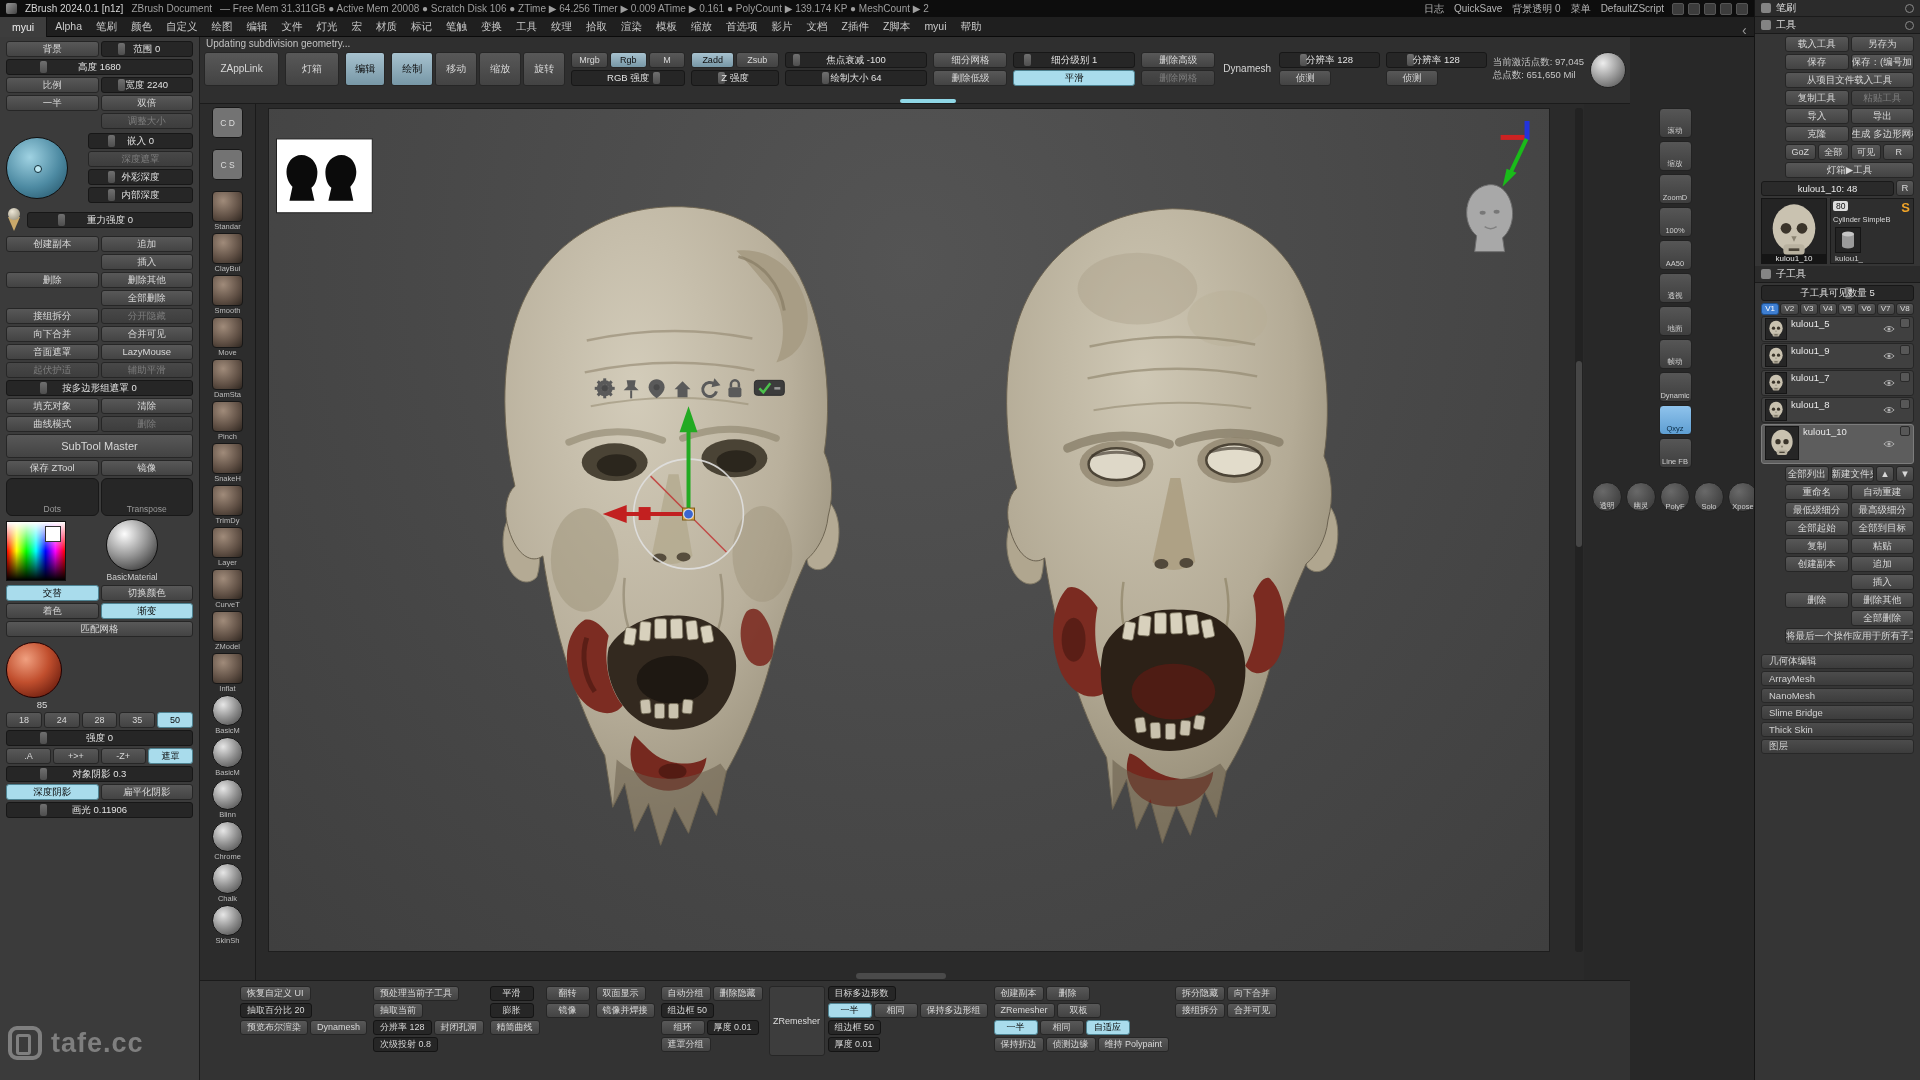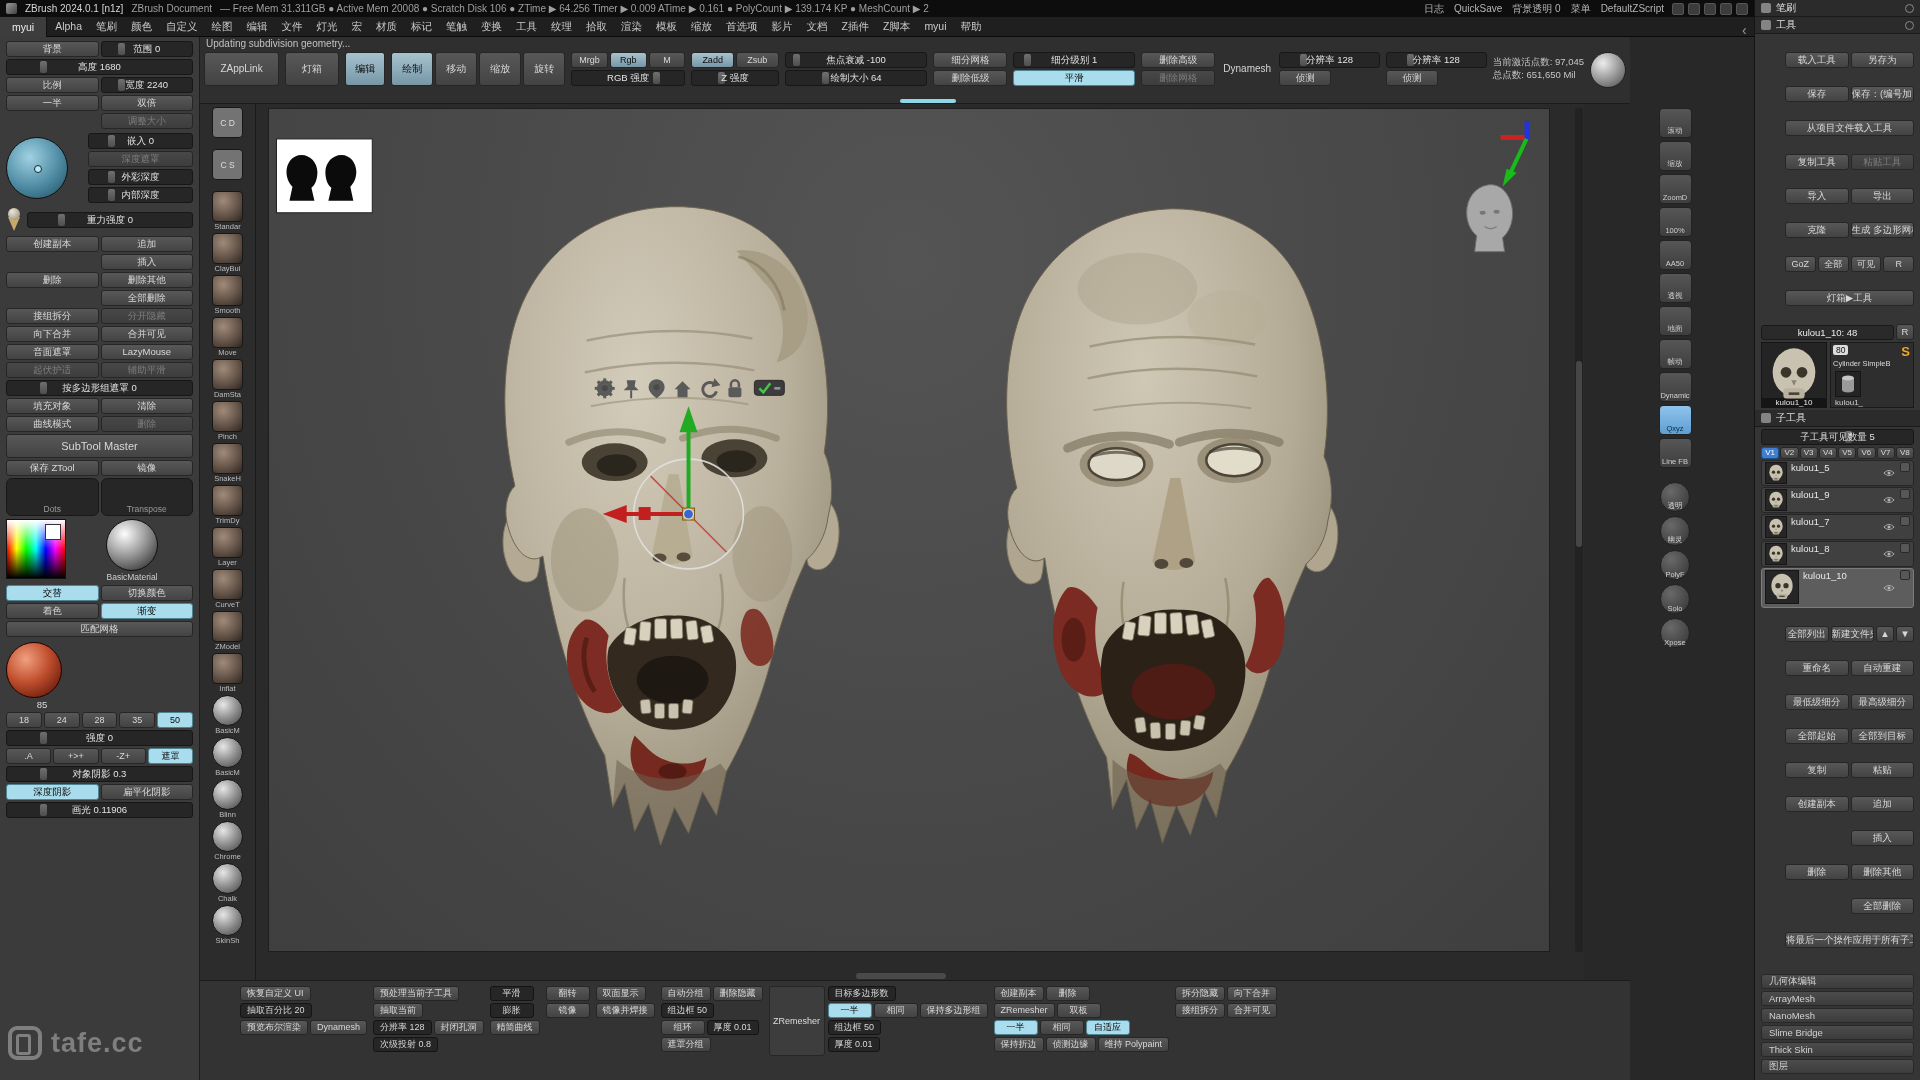--- a/index.html
+++ b/index.html
@@ -39,21 +39,21 @@
 #lp-bluesphere{width:62px;height:62px;border-radius:50%;background:radial-gradient(circle at 38% 32%,#9fd2e2,#4d8aa2 55%,#1d4a5e);border:1px solid #111;position:relative;flex:none;align-self:center;}
 #lp-bluesphere::after{content:"";position:absolute;left:50%;top:50%;width:6px;height:6px;margin:-3px;border:1px solid #0c2833;border-radius:50%;background:#bfe8f2;}
 #lp-sphere-rows{flex:1;display:flex;flex-direction:column;justify-content:center;}
 #lp-sphere-rows .lrow{margin:1px 0;}
 #lp-gravity{display:flex;gap:5px;margin:4px 6px;align-items:center;}
 .cone{width:16px;height:24px;position:relative;flex:none;}
 .cone::before{content:"";position:absolute;left:2px;top:0;width:12px;height:12px;border-radius:50%;background:radial-gradient(circle at 35% 30%,#ece6d6,#8d8672);z-index:2;}
 .cone::after{content:"";position:absolute;left:8px;top:9px;border-left:6px solid transparent;border-right:6px solid transparent;border-top:14px solid #c9a86a;transform:translateX(-50%);}
 .pthumb{height:38px;background:#262626;border:1px solid #181818;position:relative;border-radius:6px;}
 .pth-l{position:absolute;left:0;right:0;bottom:1px;text-align:center;font-size:8.5px;color:#9a9a9a;}
-#lp-pickers{display:flex;gap:5px;margin:3px 6px;}
+#lp-pickers{display:flex;gap:5px;margin:3px 6px;align-items:center;}
 #colorpicker{width:60px;height:60px;border:1px solid #111;background:linear-gradient(to bottom,rgba(255,255,255,1),rgba(255,255,255,0) 50%,rgba(0,0,0,0) 50%,rgba(0,0,0,1)),linear-gradient(to right,#f00,#ff0,#0f0,#0ff,#00f,#f0f,#f00);position:relative;flex:none;}
 #colorpicker::after{content:"";position:absolute;right:4px;top:4px;width:14px;height:14px;background:#fff;border:1px solid #333;}
 #matwrap{flex:1;display:flex;flex-direction:column;align-items:center;}
 #matsphere{width:52px;height:52px;border-radius:50%;background:radial-gradient(circle at 35% 28%,#fdfdfd,#9a9a9a 45%,#3c3c3c 85%);border:1px solid #111;}
 #matlabel{font-size:8.5px;color:#cfcfcf;margin-top:1px;}
 #lp-redsphere{display:flex;flex-direction:column;margin:5px 6px 2px;width:72px;}
 #redsphere{width:56px;height:56px;border-radius:50%;background:radial-gradient(circle at 35% 30%,#f0a080,#c14f2e 45%,#5f160a 90%);border:1px solid #200;}
 #redval{font-size:9.5px;color:#ddd;align-self:center;margin-top:1px;}
 
 #topbar{left:200px;top:37px;width:1430px;height:67px;background:#2f2f2f;border-bottom:1px solid #1b1b1b;}
@@ -87,21 +87,21 @@
 #rightshelf{left:1656px;top:104px;width:38px;height:876px;display:flex;flex-direction:column;align-items:center;gap:3px;padding-top:4px;}
 .shelf{width:33px;height:30px;background:linear-gradient(#565656,#3e3e3e);border:1px solid #222;border-radius:4px;font-size:7.5px;color:#d0d0d0;display:flex;align-items:flex-end;justify-content:center;padding-bottom:1px;cursor:pointer;}
 .shelf.on{background:linear-gradient(#8fc3ec,#5e9ed2);color:#092a44;}
 .shelfr{width:30px;height:30px;border-radius:50%;background:radial-gradient(circle at 35% 30%,#696969,#333);border:1px solid #222;font-size:7.5px;color:#d0d0d0;display:flex;align-items:flex-end;justify-content:center;cursor:pointer;}
 
 #righttray{left:1754px;top:0;width:166px;height:1080px;background:#353535;border-left:1px solid #141414;overflow:hidden;font-size:9.5px;}
 #tray-collapse{position:absolute;left:1742px;top:22px;color:#9a9a9a;font-size:14px;}
 .pal{height:17px;display:flex;align-items:center;gap:5px;padding:0 6px;background:#2b2b2b;border-bottom:1px solid #1a1a1a;color:#e0e0e0;font-size:10px;}
 .pal .pic{width:10px;height:10px;background:#848484;border-radius:2px;flex:none;}
 .pal .pin{margin-left:auto;width:9px;height:9px;border:1px solid #8a8a8a;border-radius:50%;flex:none;}
-#righttray .lrow{margin:18px 6px;padding-left:24px;}
+#righttray .lrow{margin:2px 6px;padding-left:24px;}
 #active-tool{display:flex;align-items:center;margin:2px 6px;gap:2px;}
 #active-tool .at{flex:1;height:15px;background:#2a2a2a;border:1px solid #191919;color:#eaeaea;font-size:9.5px;text-align:center;line-height:13px;border-radius:3px;}
 #active-tool .btn{width:18px;}
 #tool-thumbs{display:flex;gap:3px;margin:2px 6px;}
 #tt-main{width:66px;height:66px;background:#242424;border:1px solid #151515;position:relative;flex:none;}
 #tt-main .cap{position:absolute;bottom:0;left:0;right:0;font-size:8px;text-align:center;color:#e8e8e8;background:rgba(0,0,0,.4);}
 #tt-side{flex:1;position:relative;height:66px;background:#2e2e2e;border:1px solid #1a1a1a;padding:6px;}
 #tt-badge{position:absolute;left:2px;top:2px;background:#ddd;color:#111;font-size:8.5px;padding:0 3px;border-radius:2px;}
 #tt-s{position:absolute;right:3px;top:1px;color:#f0a428;font-weight:bold;font-size:13px;}
 #tt-cap{position:absolute;left:2px;top:16px;right:2px;font-size:7.5px;color:#d8d8d8;white-space:nowrap;overflow:hidden;}
@@ -758,21 +758,21 @@
       <div class="shelf">100%</div>
       <div class="shelf">AA50</div>
       <div class="shelf">透视</div>
       <div class="shelf">地面</div>
       <div class="shelf">帧动</div>
       <div class="shelf">Dynamic</div>
       <div class="shelf on">Qxyz</div>
       <div class="shelf">Line FB</div>
     </div>
   <div style="height:8px"></div>
-  <div id="shelf-rounds" style="display:flex;flex-direction:column;gap:4px;align-items:flex-end">
+  <div id="shelf-rounds" style="display:flex;flex-direction:row;gap:4px;align-items:flex-end">
       <div class="shelfr">透明</div>
       <div class="shelfr">幽灵</div>
       <div class="shelfr">PolyF</div>
       <div class="shelfr">Solo</div>
       <div class="shelfr">Xpose</div>
     </div>
 </div>
 
 <div id="tray-collapse" class="abs">‹</div>
 <div id="righttray" class="abs">

